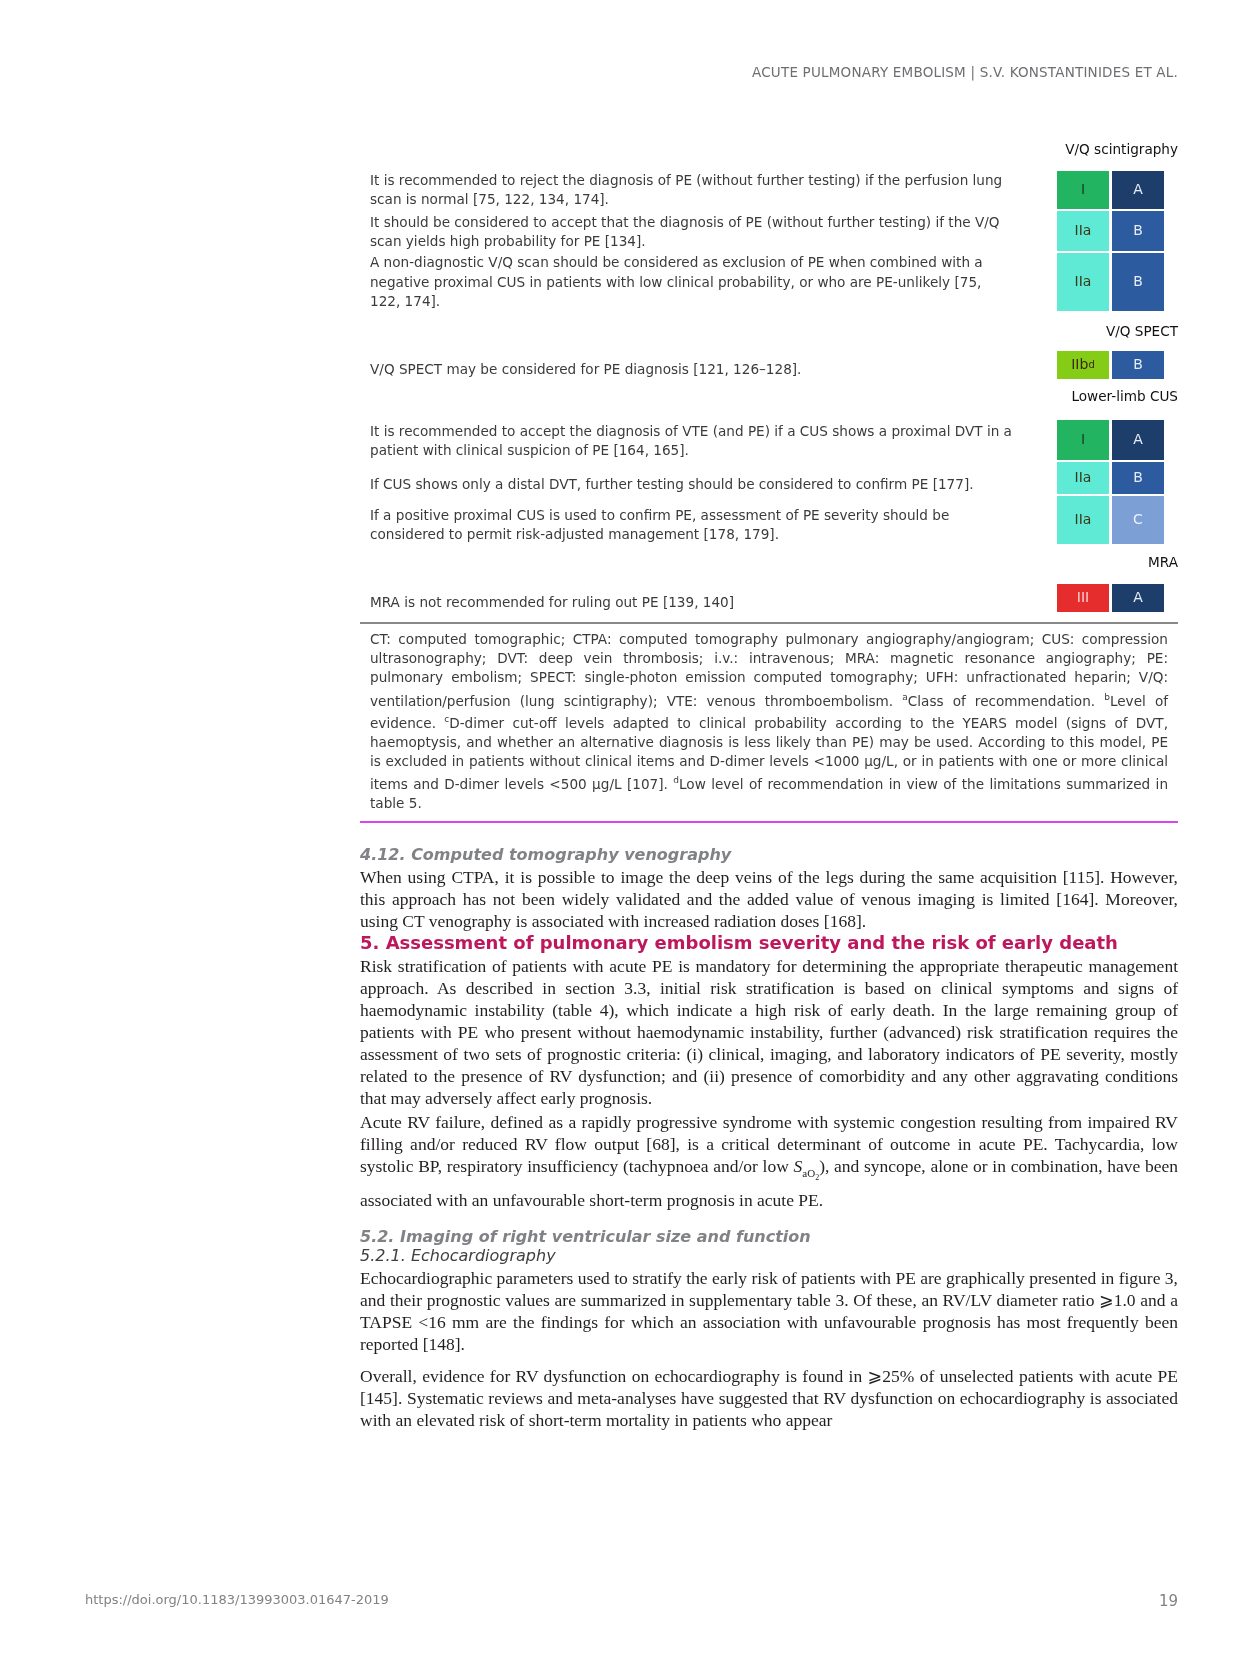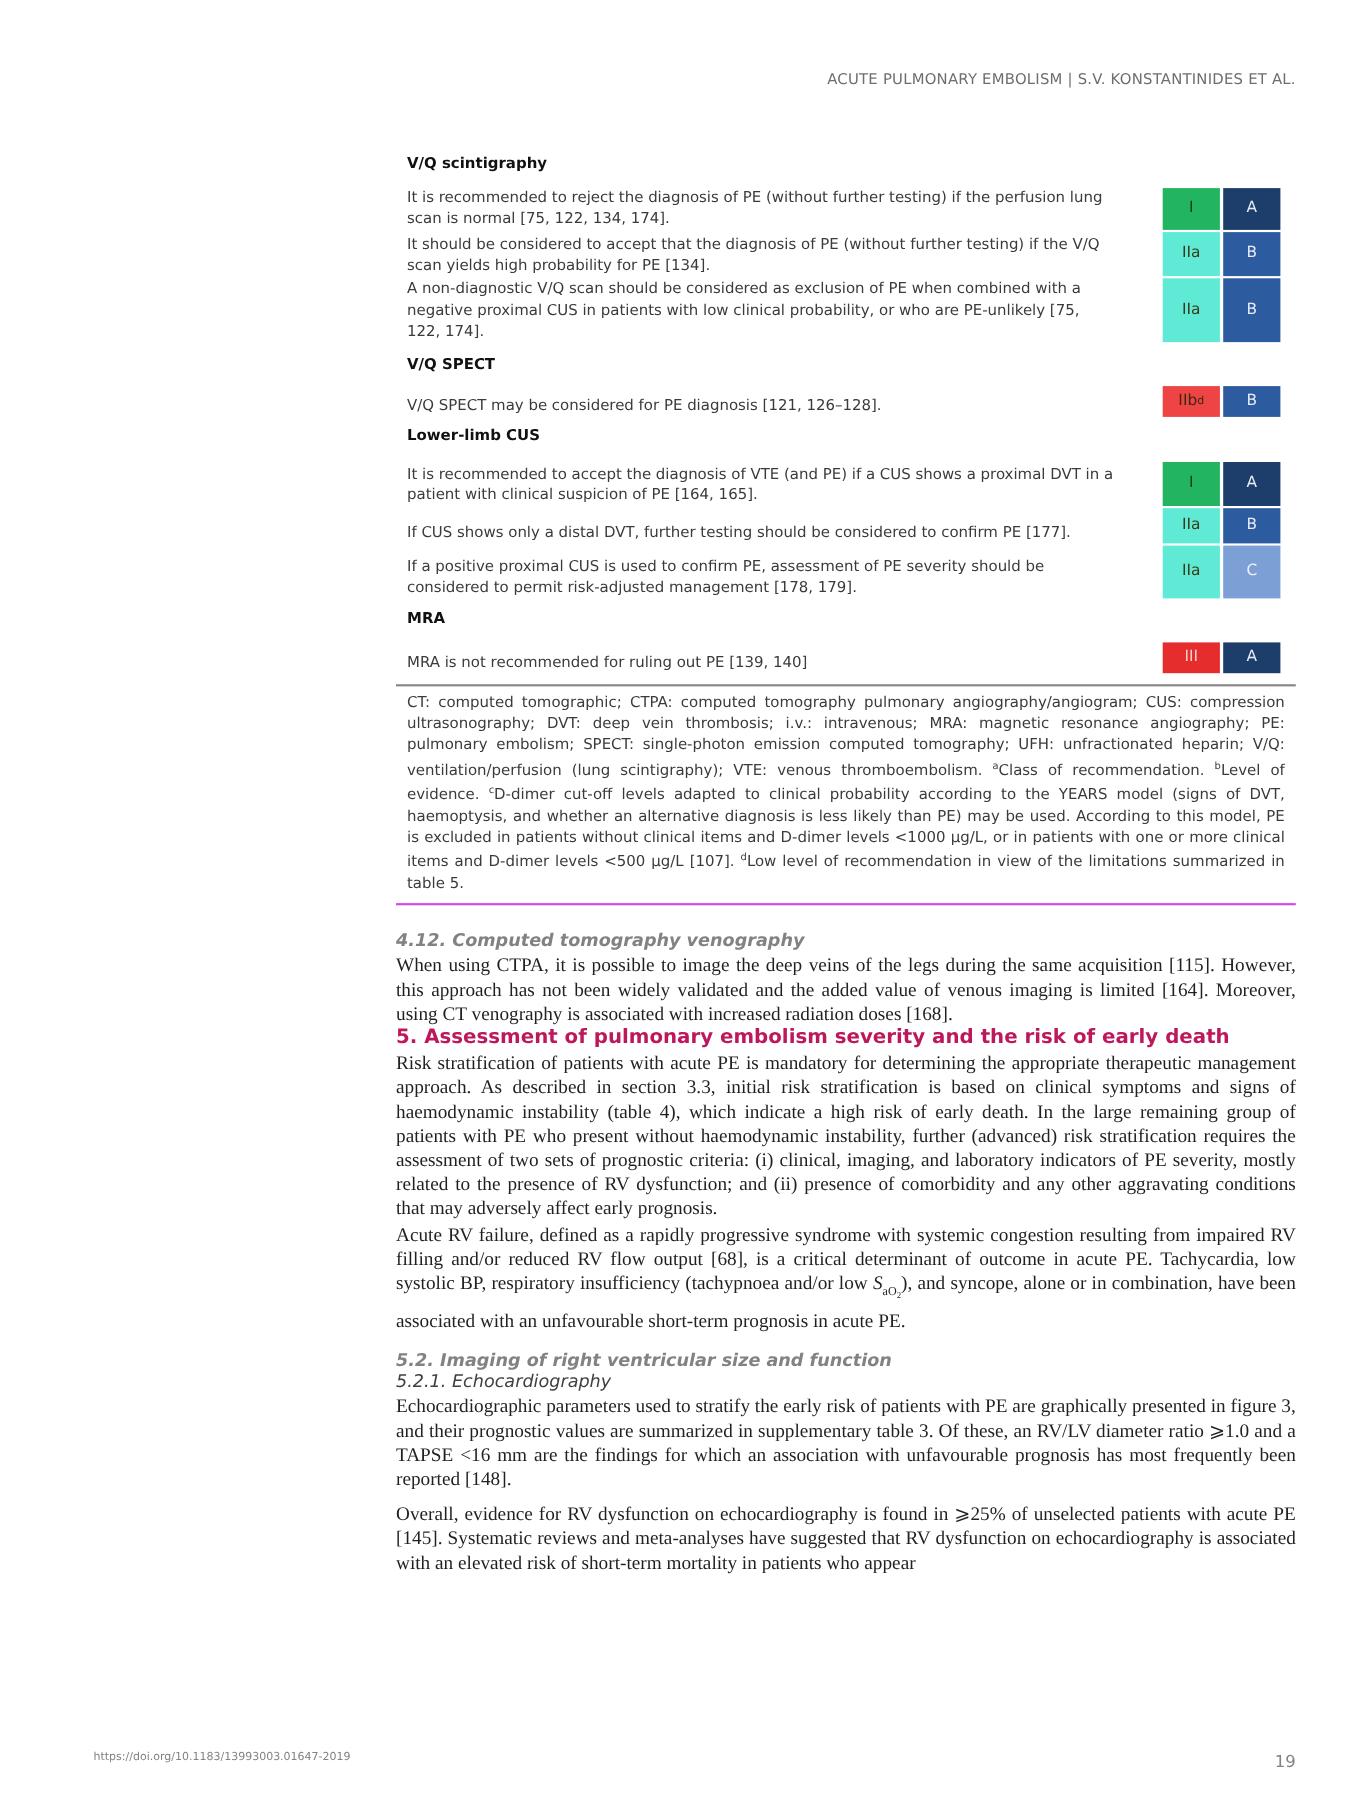--- a/index.html
+++ b/index.html
@@ -1,38 +1,38 @@
 <!DOCTYPE html>
 <html><head>
 <meta charset="utf-8">
 <style>
   html, body { margin:0; padding:0; background:#fff; }
   body { width:1241px; height:1654px; position:relative; overflow:hidden; font-family:"Liberation Sans", sans-serif; color:#231f20; }
   .running-head { position:absolute; top:64px; right:63px; font-family:"DejaVu Sans", sans-serif; font-size:13.5px; color:#6d6e71; letter-spacing:0.2px; }
   .content { position:absolute; left:360px; top:140px; width:818px; }
   .tbl { position:relative; font-family:"DejaVu Sans", sans-serif; font-size:13.6px; color:#3b3b3b; line-height:19.5px; }
-  .tbl .sec { font-weight:bold; color:#111; margin:0 0 0 10px; }
+  .tbl .sec { font-weight:normal; color:#111; margin:0 0 0 10px;text-align:right; }
   .row { position:relative; display:flex; align-items:flex-end; }
   .row .txt { width:645px; padding-left:10px; }
   .badges { position:absolute; right:14px; display:flex; gap:3px; top:0; bottom:0; }
   .badge { width:52px; display:flex; align-items:center; justify-content:center; font-size:14px; }
   .cls-I { background:#22b460; color:#1a3a25; }
   .cls-IIa { background:#5eead4; color:#3a3a1a; }
-  .cls-IIb { background:#ef4444; color:#3a2a10; }
+  .cls-IIb { background:#84cc16; color:#3a2a10; }
   .cls-III { background:#e62d2d; color:#f4d0d0; }
   .lvl-A { background:#1d3e6a; color:#e6ecf5; }
   .lvl-B { background:#2d5ba0; color:#e6ecf5; }
   .lvl-C { background:#7c9fd6; color:#eef2fa; }
   .notes { margin-top:10px; border-top:2px solid #888; border-bottom:2px solid #d946ef; padding:6px 10px 8px 10px; font-family:"DejaVu Sans", sans-serif; font-size:13.6px; color:#3b3b3b; line-height:19.2px; text-align:justify; }
   .notes sup { font-size:9px; }
   .h3 { font-family:"DejaVu Sans", sans-serif; font-style:italic; font-weight:bold; font-size:16px; color:#808285; margin-top:22px; }
   .h2 { font-family:"DejaVu Sans", sans-serif; font-weight:bold; font-size:18px; color:#be185d; }
   .h4 { font-family:"DejaVu Sans", sans-serif; font-style:italic; font-size:16px; color:#404040; }
   p.body { margin:2px 0 0 0; font-family:"Liberation Serif", serif; font-size:17.5px; line-height:22px; text-align:justify; color:#231f20; }
-  .footer-doi { position:absolute; left:85px; top:1592px; font-family:"DejaVu Sans", sans-serif; font-size:10px; color:#808285; }
+  .footer-doi { position:absolute; left:85px; top:1592px; font-family:"DejaVu Sans", sans-serif; font-size:13px; color:#808285; }
   .footer-page { position:absolute; right:63px; top:1592px; font-family:"DejaVu Sans", sans-serif; font-size:15px; color:#808285; }
 </style>
 </head>
 <body>
 
 <div class="running-head">ACUTE PULMONARY EMBOLISM  |  S.V. KONSTANTINIDES ET AL.</div>
 
 <div class="content">
 
   <div class="tbl">

